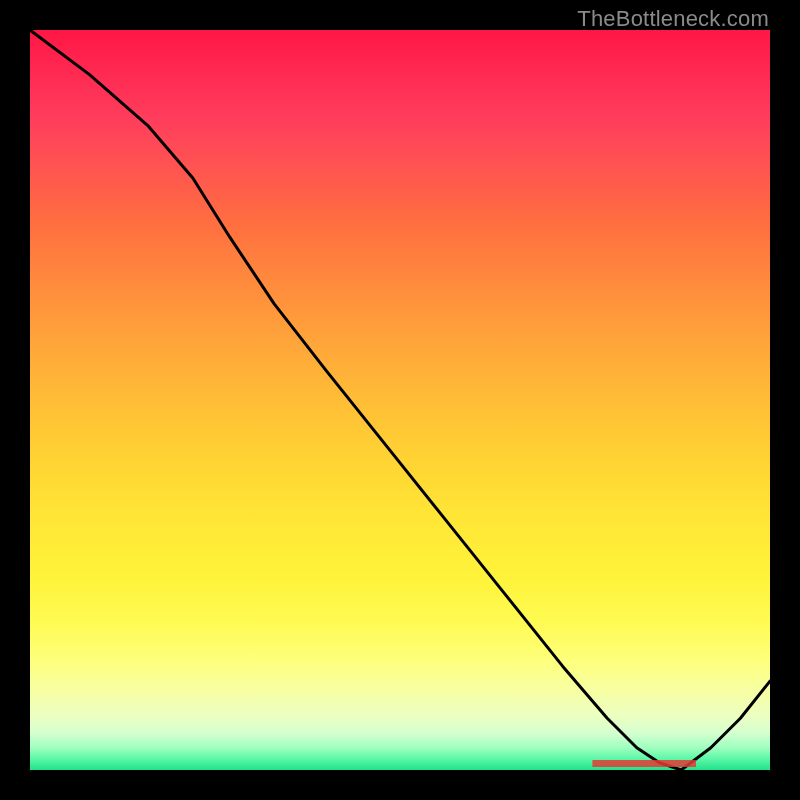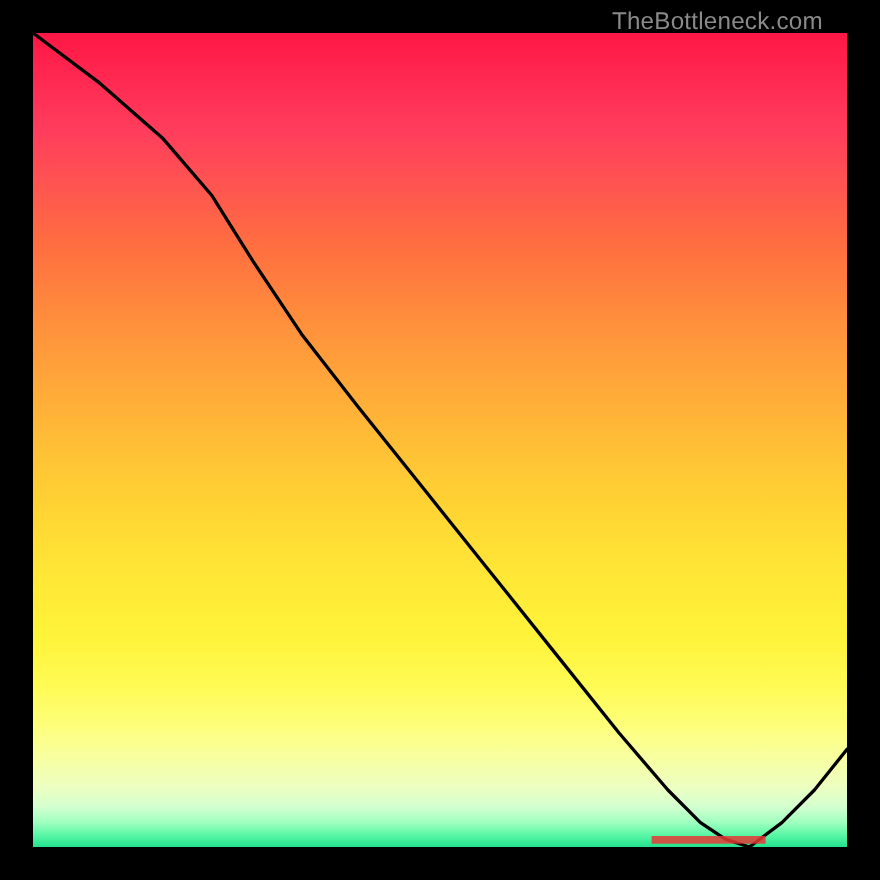--- a/index.html
+++ b/index.html
@@ -42,21 +42,21 @@
       #edffc0 92.5%,
       #d4ffcf 95%,
       #9fffbf 97%,
       #5bf7a6 98.5%,
       #22e28c 100%
     );
   }
   .watermark {
     position: absolute;
     top: 6px;
-    right: 52px;
+    right: 31px;
     color: #8a8a8a;
     font-size: 22px;
     font-weight: 500;
     letter-spacing: 0.2px;
     user-select: none;
   }
   .curve-svg {
     position: absolute;
     inset: 0;
     width: 100%;

